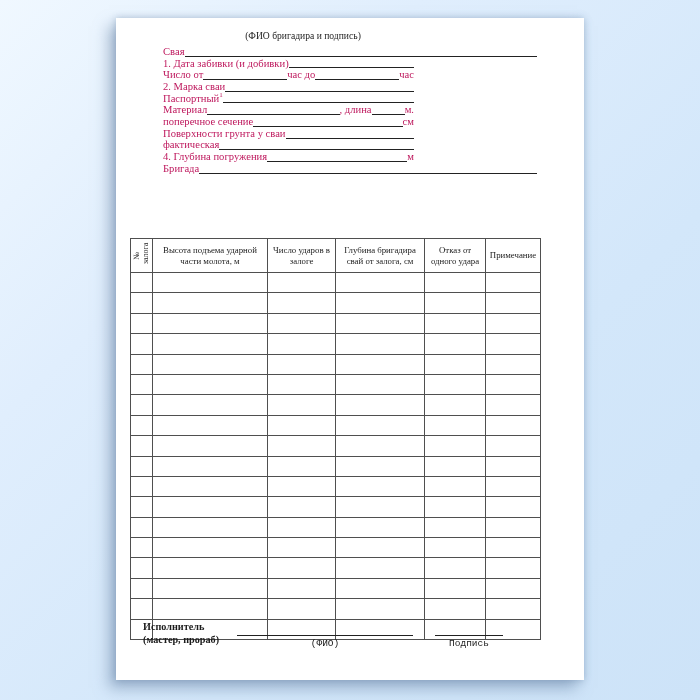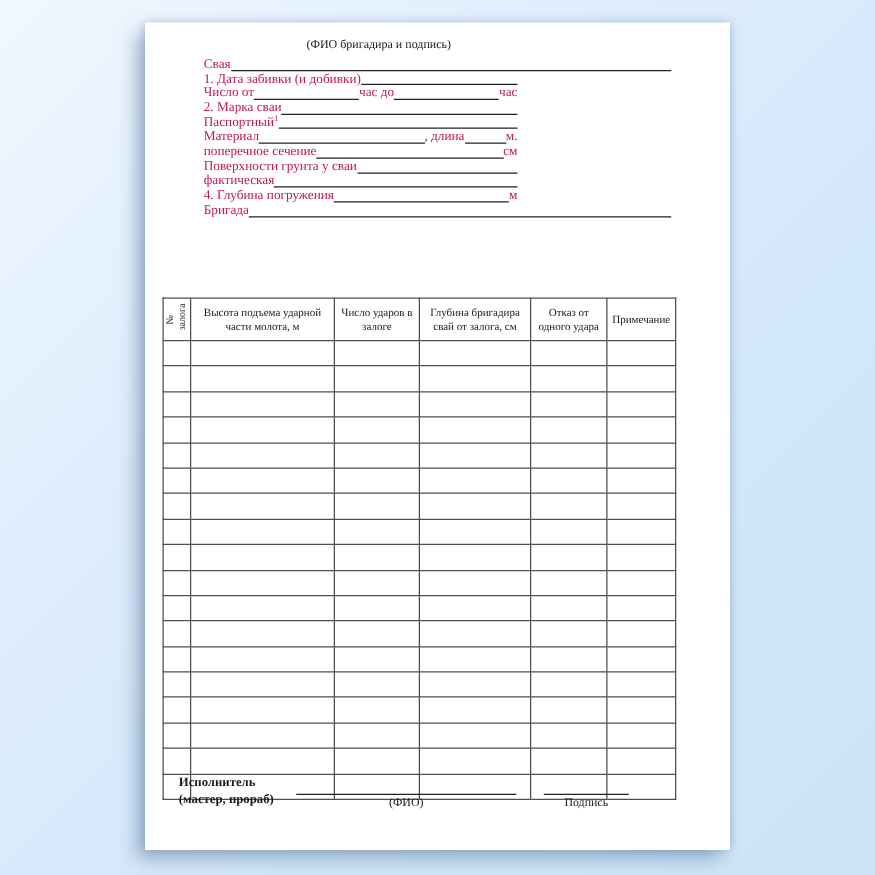--- a/index.html
+++ b/index.html
@@ -52,21 +52,21 @@
   
   .footer-label{
     position:absolute;left:27px;top:603px;
     font-size:10.2px;line-height:12.6px;font-weight:bold;color:#1b1b1b;
   }
   .sig-line{position:absolute;top:617px;border-bottom:1.1px solid #222;height:0;}
   .sig-line.fio{left:121px;width:176px;}
   .sig-line.sig{left:319px;width:68px;}
   .sig-caption{
     position:absolute;top:620px;text-align:center;
-    font-size:9.5px;color:#1b1b1b;
+    font-size:9.5px;color:#1b1b1b;font-family:Liberation Mono, monospace;
   }
   .sig-caption.fio{left:121px;width:176px;}
   .sig-caption.sig{left:319px;width:68px;}
 </style>
 </head>
 <body>
 
 <div class="paper">
 
   <div class="form-block" id="form-block">

